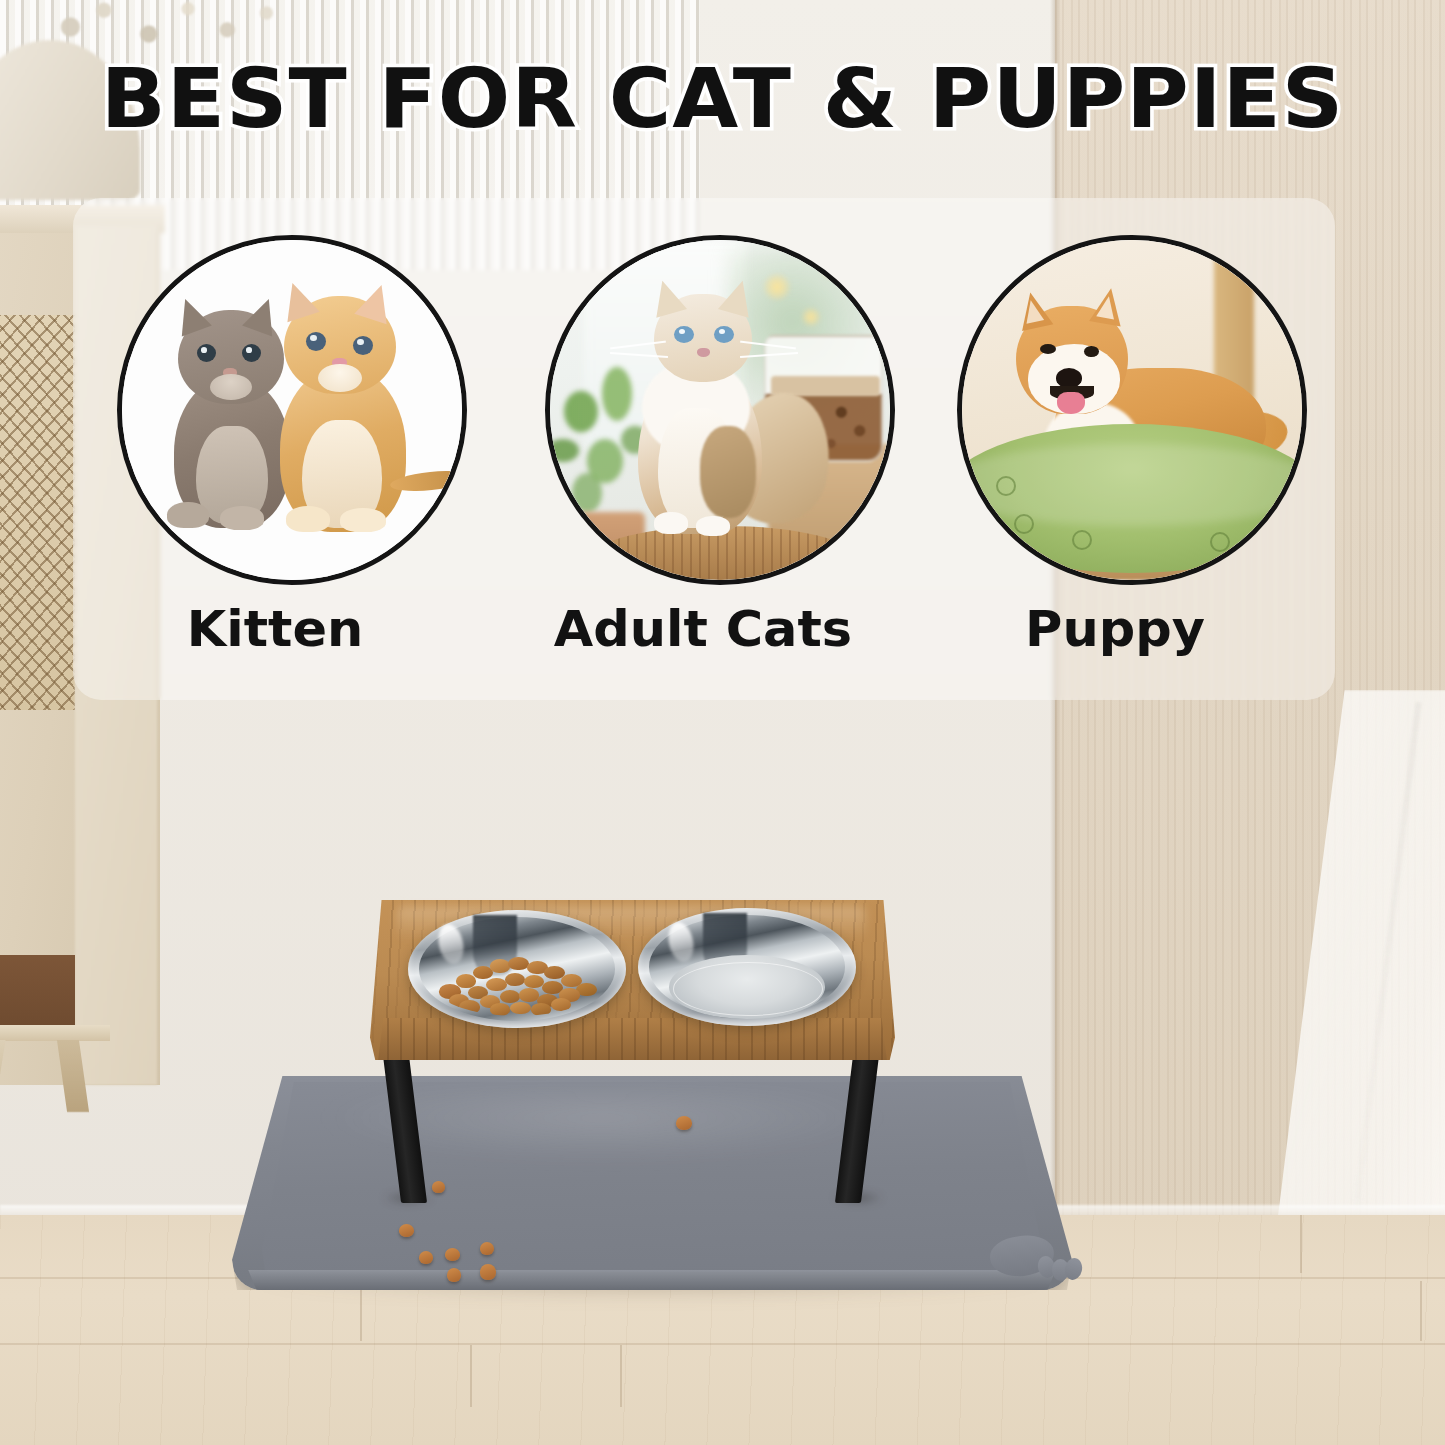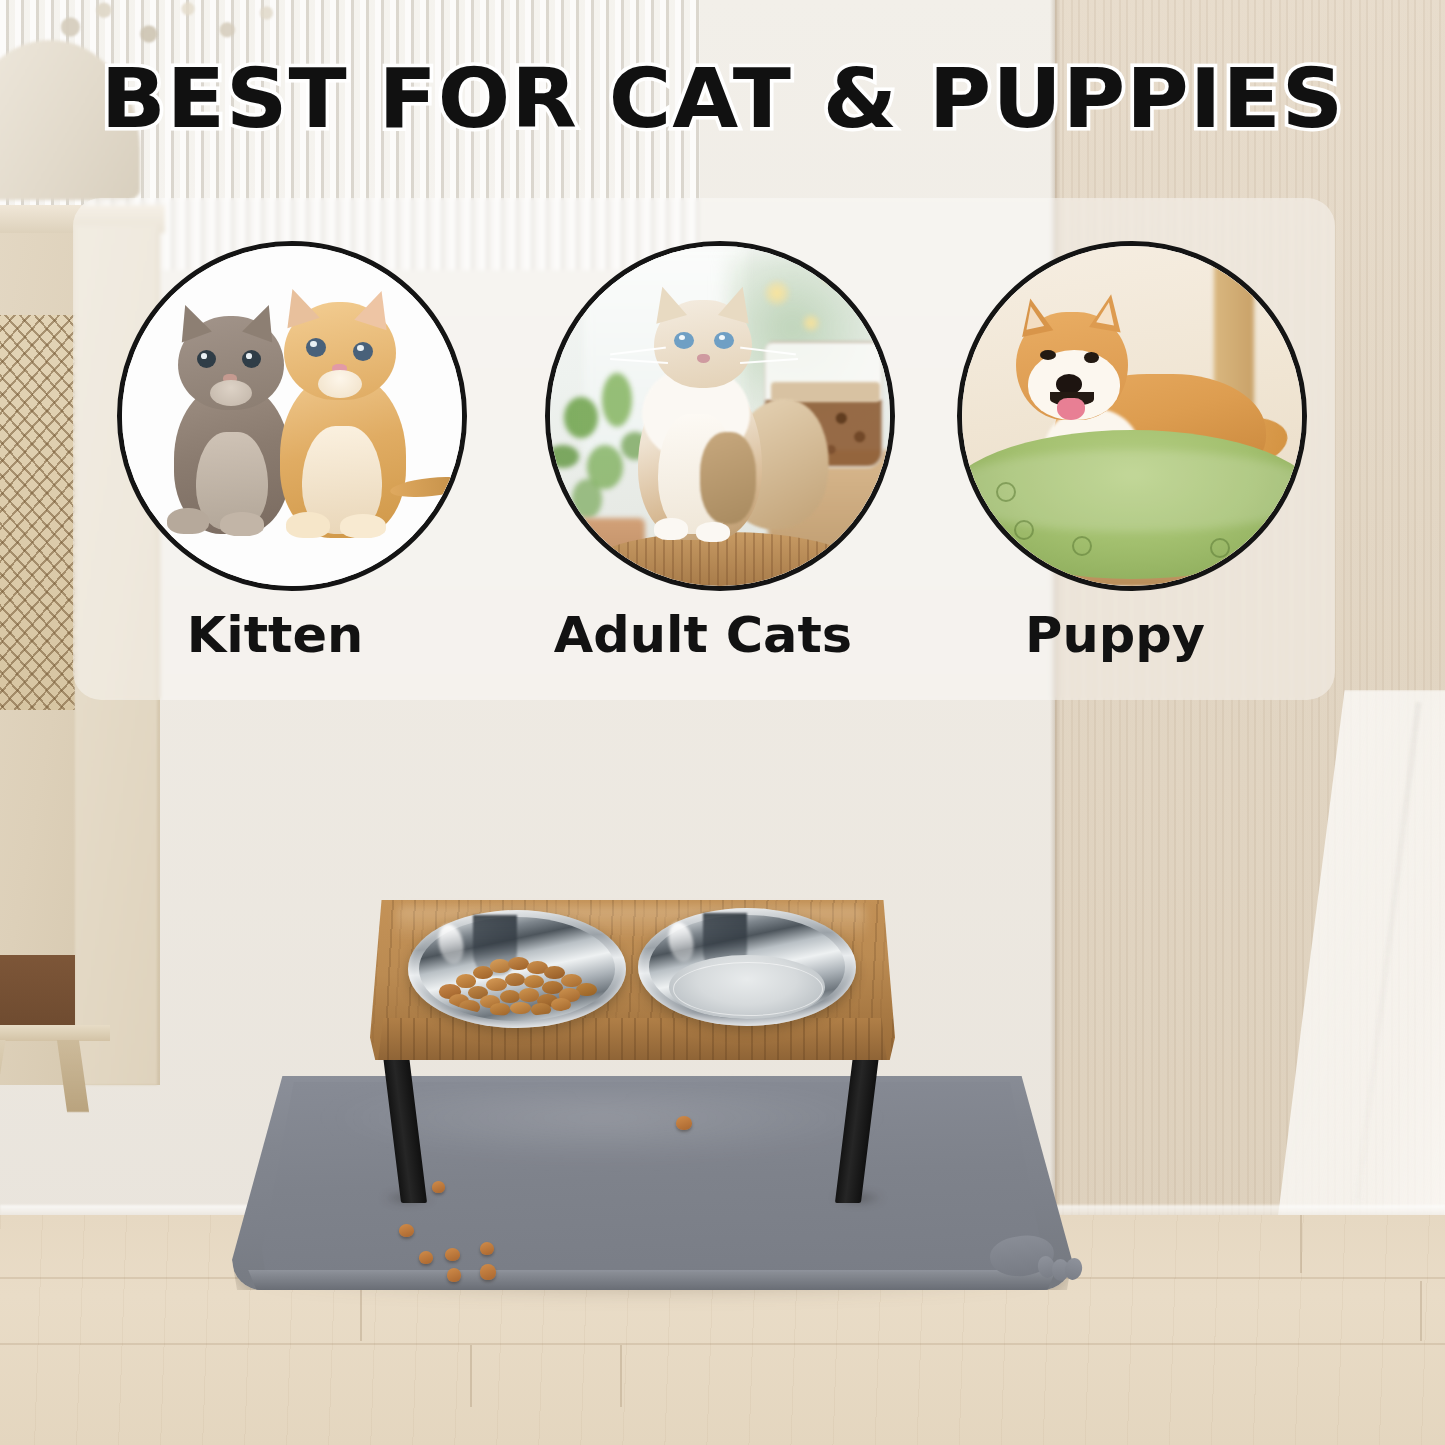--- a/index.html
+++ b/index.html
@@ -166,21 +166,21 @@
     transform:scaleX(1.04);
     -webkit-text-stroke:7px #ffffff;
     paint-order:stroke fill;
     white-space:nowrap;
   }
 
   
   .circles{
     position:absolute;left:73px;top:225px;width:1262px;height:365px;
   }
-  .circle-wrap{position:absolute;top:6px;width:360px;height:360px;}
+  .circle-wrap{position:absolute;top:0;width:360px;height:360px;}
   .circle-wrap.c1{left:22px;}
   .circle-wrap.c2{left:450px;}
   .circle-wrap.c3{left:862px;}
   .circle{
     position:absolute;left:22px;top:10px;width:340px;height:340px;
     border-radius:50%;
     border:5px solid #141414;
     overflow:hidden;
     background:#fbfbfb;
   }

